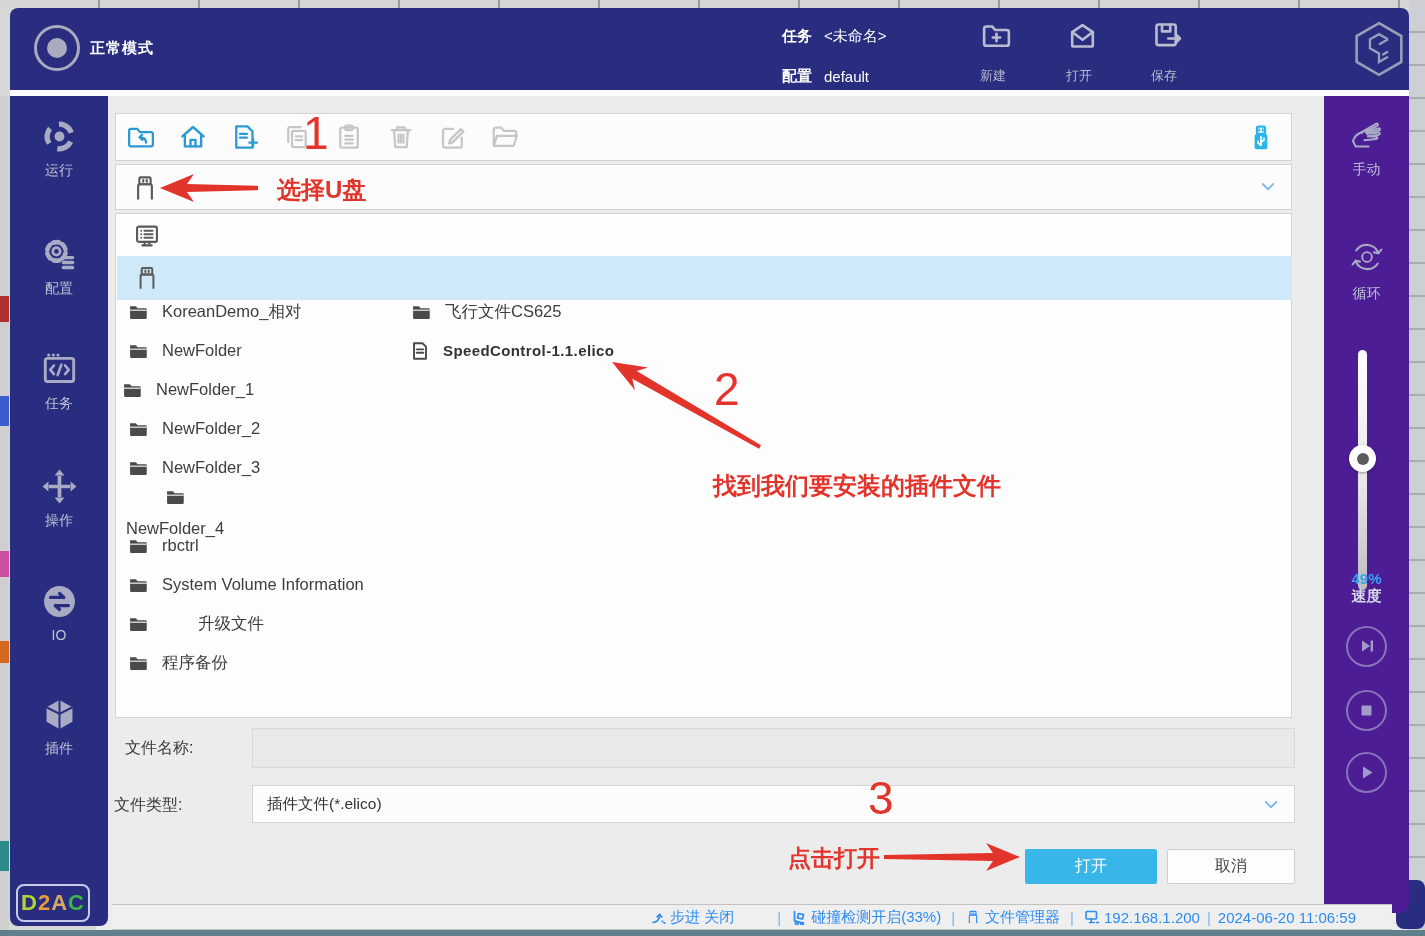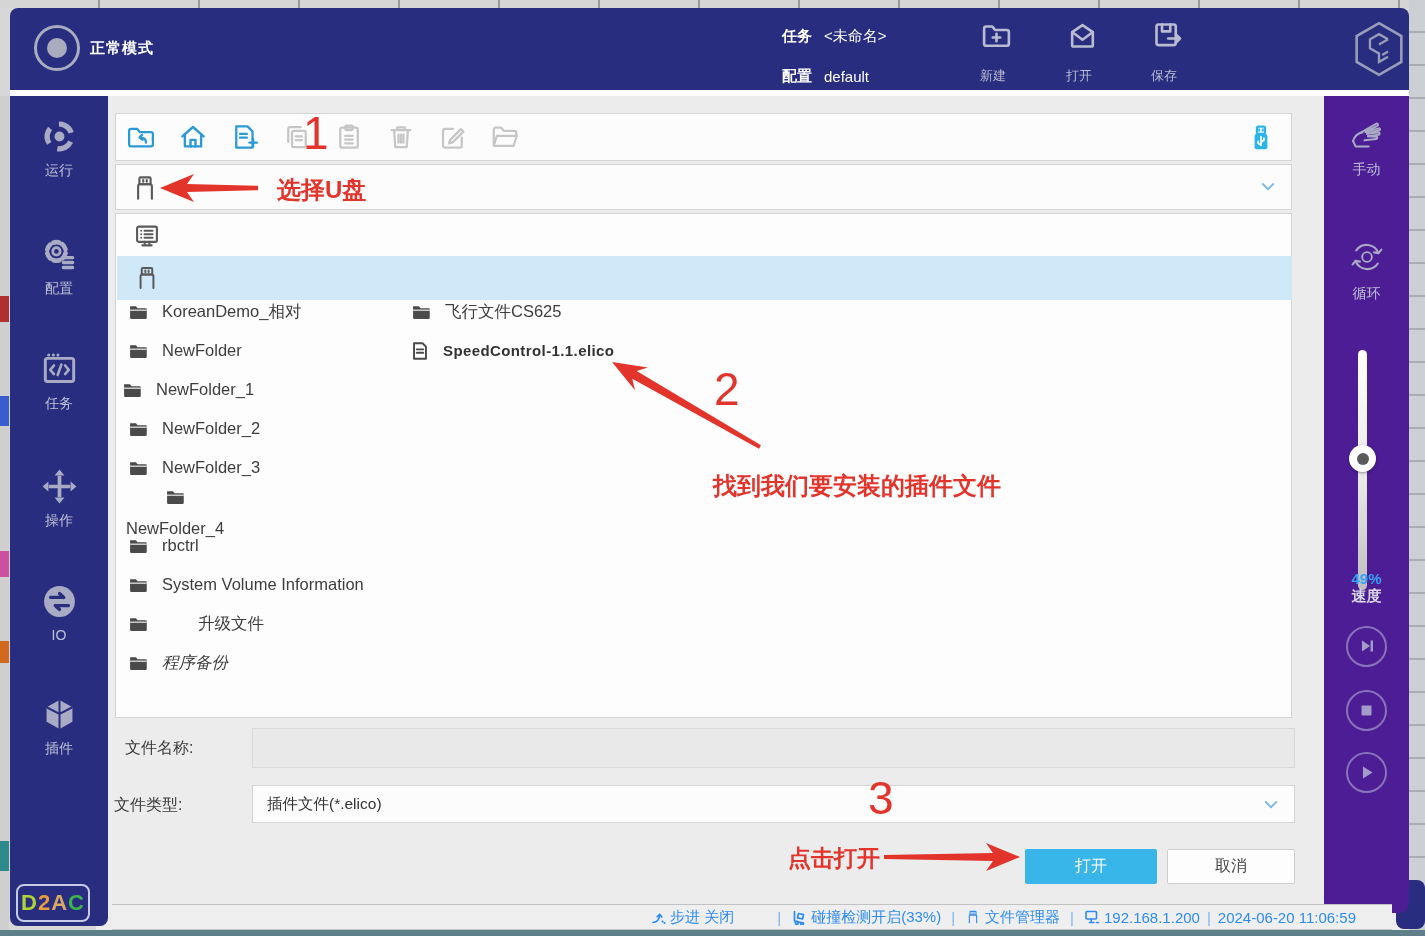--- a/index.html
+++ b/index.html
@@ -479,21 +479,21 @@
           <use href="#i-folder-solid"></use>
         </svg>
         <span class="fname">System Volume Information</span>
       </div>
     <div class="frow" style="left:10px;top:390px;gap:48px;">
         <svg viewBox="0 0 24 24" style="color:#4a4a4a;">
           <use href="#i-folder-solid"></use>
         </svg>
         <span class="fname">升级文件</span>
       </div>
-    <div class="frow" style="left:10px;top:429px;font-style:italic;">
+    <div class="frow" style="left:10px;top:429px;">
         <svg viewBox="0 0 24 24" style="color:#4a4a4a;">
           <use href="#i-folder-solid"></use>
         </svg>
         <span class="fname">程序备份</span>
       </div>
 
     <div class="frow" style="left:293px;top:78px;">
         <svg viewBox="0 0 24 24" style="color:#4a4a4a;">
           <use href="#i-folder-solid"></use>
         </svg>

